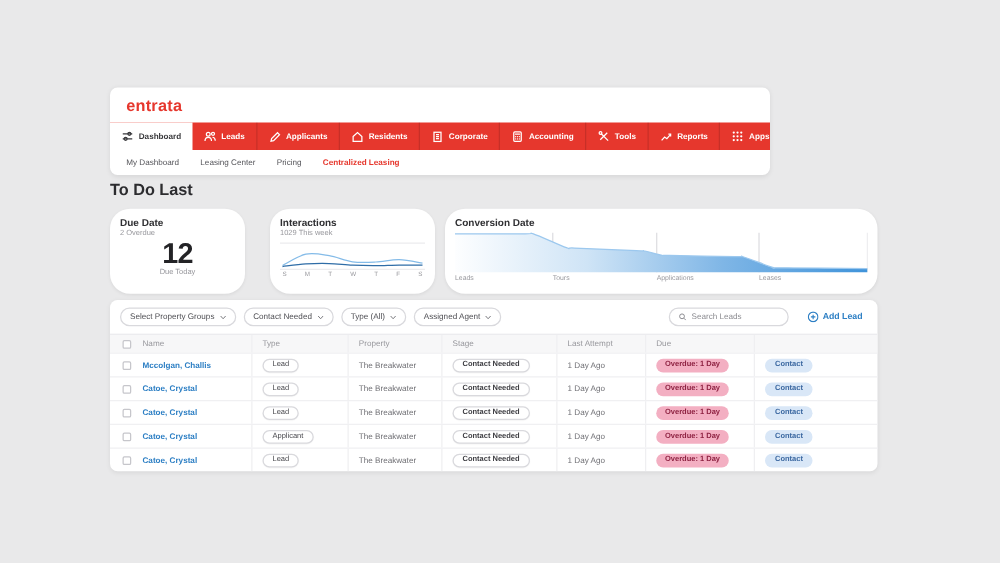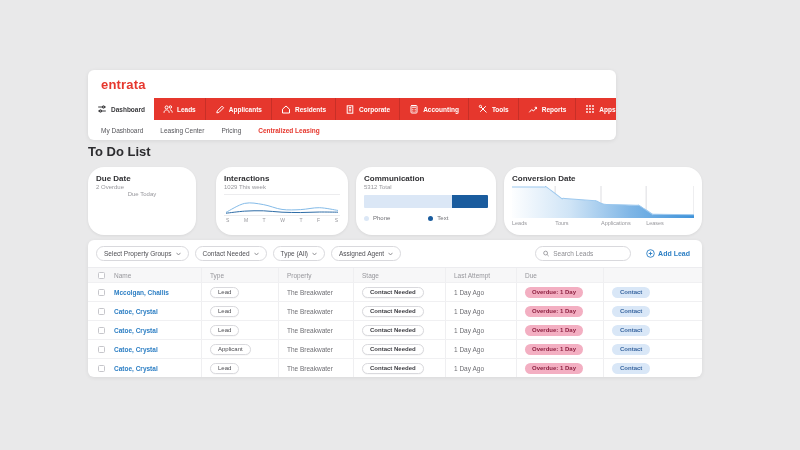--- a/index.html
+++ b/index.html
@@ -182,27 +182,28 @@
       <div class="nav-filler"></div>
     </div>
     <div class="subnav">
       <span class="subnav-item">My Dashboard</span>
       <span class="subnav-item">Leasing Center</span>
       <span class="subnav-item">Pricing</span>
       <span class="subnav-item active">Centralized Leasing</span>
     </div>
   </div>
 
-  <div class="page-title">To Do List</div>
+  <div class="page-title">To Do Last</div>
 
   <div class="cards">
 
     <div class="card card-due">
       <div class="card-title">Due Date</div>
       <div class="card-sub">2 Overdue</div>
+      <div class="big-count">12</div>
       <div class="count-label">Due Today</div>
     </div>
 
     <div class="card card-interactions">
       <div class="card-title">Interactions</div>
       <div class="card-sub">1029 This week</div>
       <svg class="ix-chart" viewBox="0 0 116 22" preserveAspectRatio="none">
           <path d="M2,19.1C5.11,17.45,14.45,10.65,20.67,9.22C26.89,7.80,33.11,9.44,39.33,10.55C45.55,11.66,51.78,14.95,58,15.87C64.22,16.79,70.45,16.38,76.67,16.06C82.89,15.74,89.11,13.81,95.33,13.97C101.55,14.13,110.89,16.50,114,17.01" fill="none" stroke="#84bbe8" stroke-width="1" vector-effect="non-scaling-stroke"></path>
           <path d="M2,20.05C5.11,19.67,14.45,18.21,20.67,17.77C26.89,17.33,33.11,17.20,39.33,17.39C45.55,17.58,51.78,18.59,58,18.91C64.22,19.23,70.45,19.32,76.67,19.29C82.89,19.26,89.11,18.78,95.33,18.72C101.55,18.66,110.89,18.88,114,18.91" fill="none" stroke="#2f6da7" stroke-width="1" vector-effect="non-scaling-stroke"></path>
         </svg>
@@ -210,38 +211,20 @@
         <span>S</span>
         <span>M</span>
         <span>T</span>
         <span>W</span>
         <span>T</span>
         <span>F</span>
         <span>S</span>
       </div>
     </div>
 
-    <div class="card card-communication">
-      <div class="card-title">Communication</div>
-      <div class="card-sub">5312 Total</div>
-      <div class="comm-bar">
-        <div style="width: 71%; background: rgb(219, 231, 246);"></div>
-        <div style="width: 29%; background: rgb(26, 92, 158);"></div>
-      </div>
-      <div class="comm-legend">
-        <span class="legend-item">
-          <span class="legend-dot" style="background: rgb(219, 231, 246);"></span>
-          <span>Phone</span>
-        </span>
-        <span class="legend-item">
-          <span class="legend-dot" style="background: rgb(26, 92, 158);"></span>
-          <span>Text</span>
-        </span>
-      </div>
-    </div>
 
     <div class="card card-conversion">
       <div class="card-title">Conversion Date</div>
       <svg class="cv-chart" viewBox="0 0 100 30" preserveAspectRatio="none">
         <defs>
             <linearGradient id="funnelGrad" x1="0" y1="0" x2="1" y2="0">
               <stop offset="0" stop-color="#fdfeff"></stop>
               <stop offset="0.32" stop-color="#cfe4f6"></stop>
               <stop offset="0.65" stop-color="#7fb6e6"></stop>
               <stop offset="1" stop-color="#3f93da"></stop>

